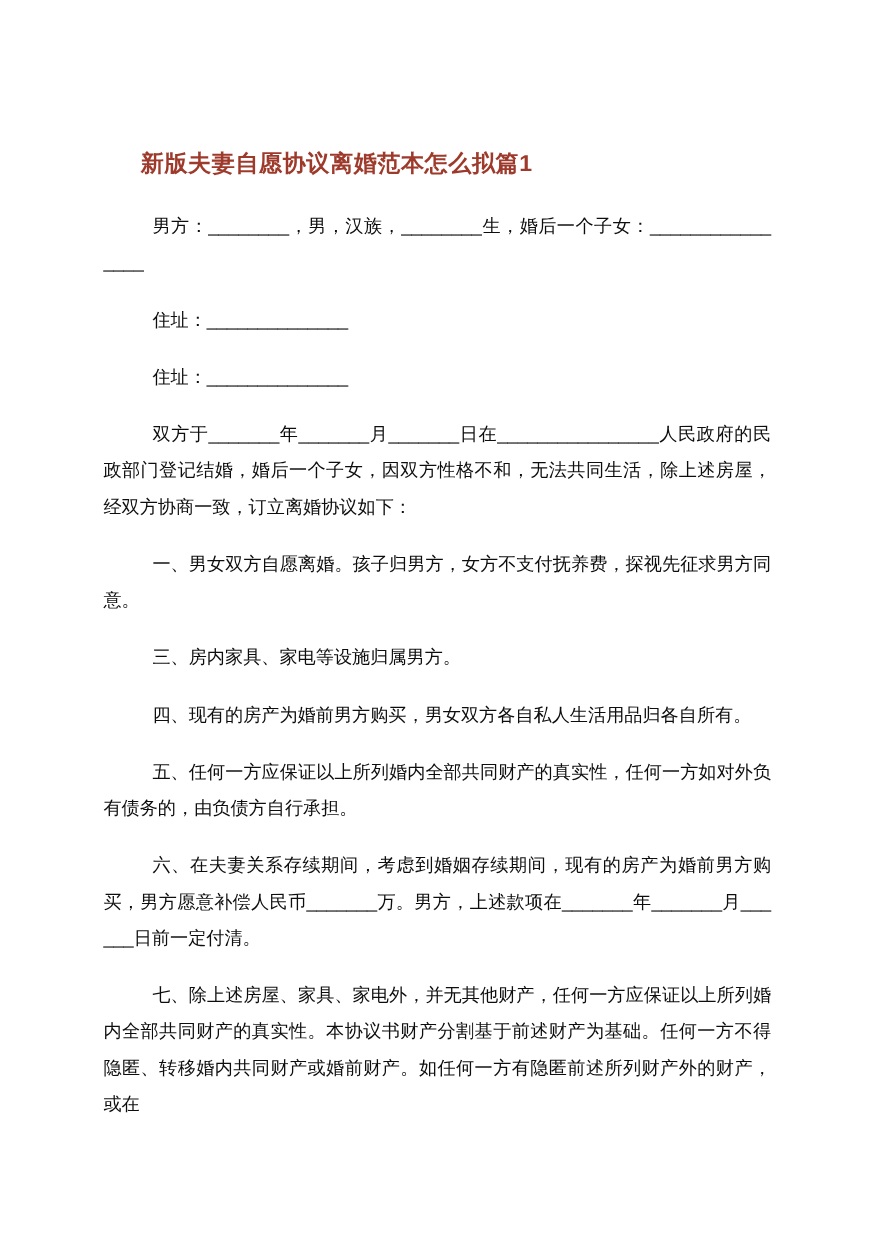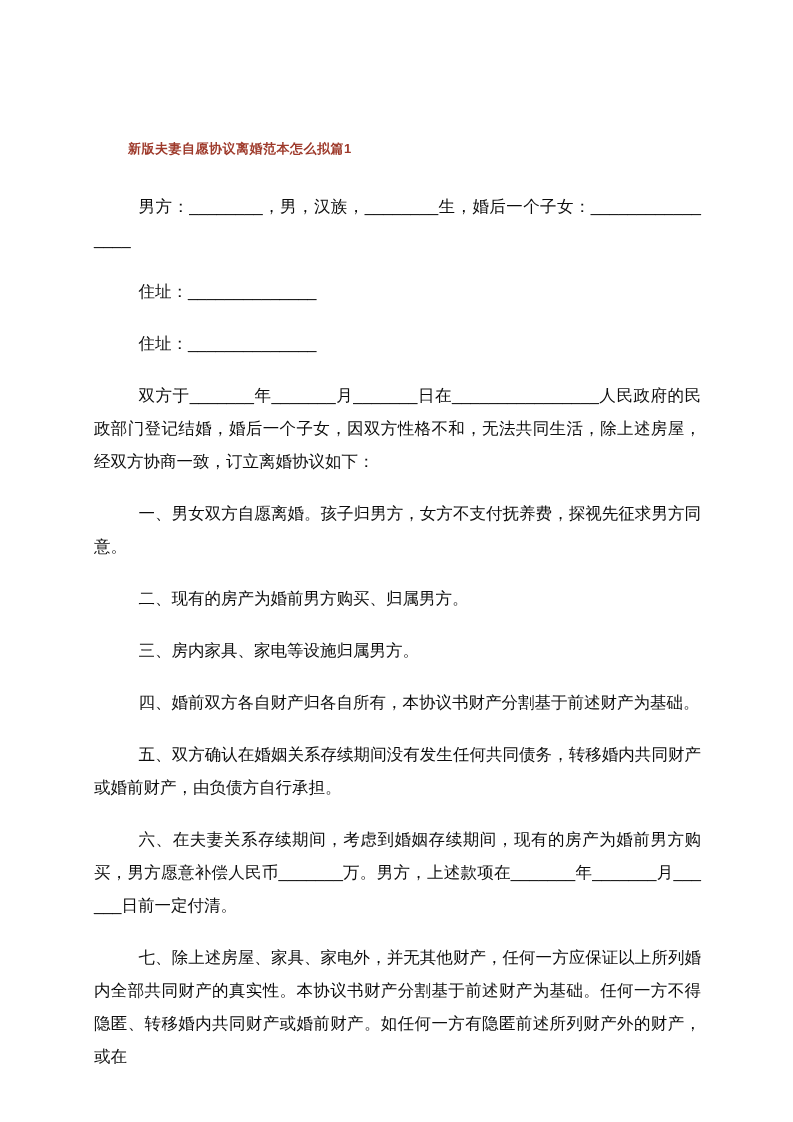--- a/index.html
+++ b/index.html
@@ -16,21 +16,21 @@
   .page {
     box-sizing: border-box;
     width: 793px;
     height: 1122px;
     padding: 136px 92px 0 94px;
     background: #ffffff;
   }
   .doc-title {
     margin: 0 0 28px 0;
     padding: 0;
-    font-size: 13px;
+    font-size: 21px;
     line-height: 26px;
     font-weight: bold;
     text-indent: 34px;
     letter-spacing: 0.5px;
     color: #9e3a2b; 
   }
   .doc-paragraph {
     margin: 19px 0;
     padding: 0;
     font-size: 16.5px;
@@ -46,19 +46,18 @@
 <body>
 
 <div class="page">
   <h1 class="doc-title" style="color: rgb(158, 58, 43);">新版夫妻自愿协议离婚范本怎么拟篇1</h1>
 
   <p class="doc-paragraph">男方：________，男，汉族，________生，婚后一个子女：________________</p>
   <p class="doc-paragraph">住址：______________</p>
   <p class="doc-paragraph">住址：______________</p>
   <p class="doc-paragraph">双方于_______年_______月_______日在________________人民政府的民政部门登记结婚，婚后一个子女，因双方性格不和，无法共同生活，除上述房屋，经双方协商一致，订立离婚协议如下：</p>
   <p class="doc-paragraph">一、男女双方自愿离婚。孩子归男方，女方不支付抚养费，探视先征求男方同意。</p>
-  <p class="doc-paragraph">二、现有的房产为婚前男方购买、归属男方。</p>
   <p class="doc-paragraph">三、房内家具、家电等设施归属男方。</p>
-  <p class="doc-paragraph">四、婚前双方各自财产归各自所有，本协议书财产分割基于前述财产为基础。</p>
-  <p class="doc-paragraph">五、双方确认在婚姻关系存续期间没有发生任何共同债务，转移婚内共同财产或婚前财产，由负债方自行承担。</p>
+  <p class="doc-paragraph">四、现有的房产为婚前男方购买，男女双方各自私人生活用品归各自所有。</p>
+  <p class="doc-paragraph">五、任何一方应保证以上所列婚内全部共同财产的真实性，任何一方如对外负有债务的，由负债方自行承担。</p>
   <p class="doc-paragraph">六、在夫妻关系存续期间，考虑到婚姻存续期间，现有的房产为婚前男方购买，男方愿意补偿人民币_______万。男方，上述款项在_______年_______月______日前一定付清。</p>
   <p class="doc-paragraph">七、除上述房屋、家具、家电外，并无其他财产，任何一方应保证以上所列婚内全部共同财产的真实性。本协议书财产分割基于前述财产为基础。任何一方不得隐匿、转移婚内共同财产或婚前财产。如任何一方有隐匿前述所列财产外的财产，或在</p>
 </div>
 
 </body></html>

